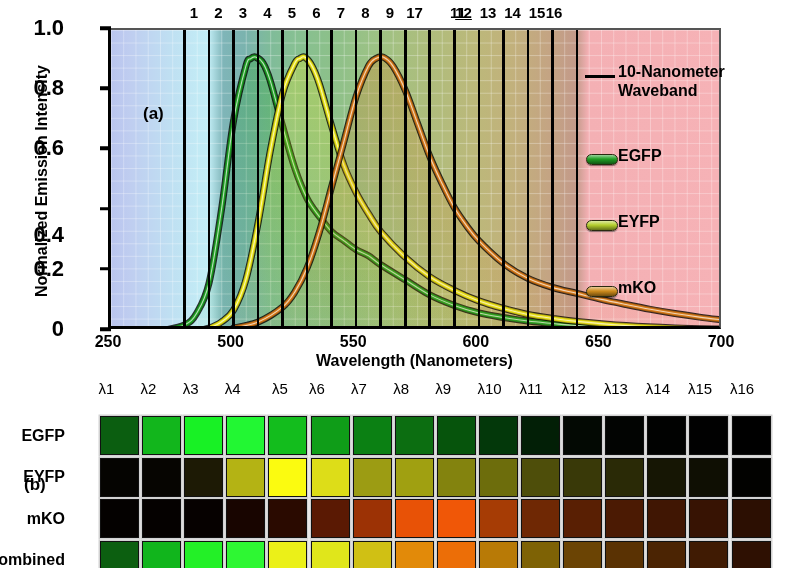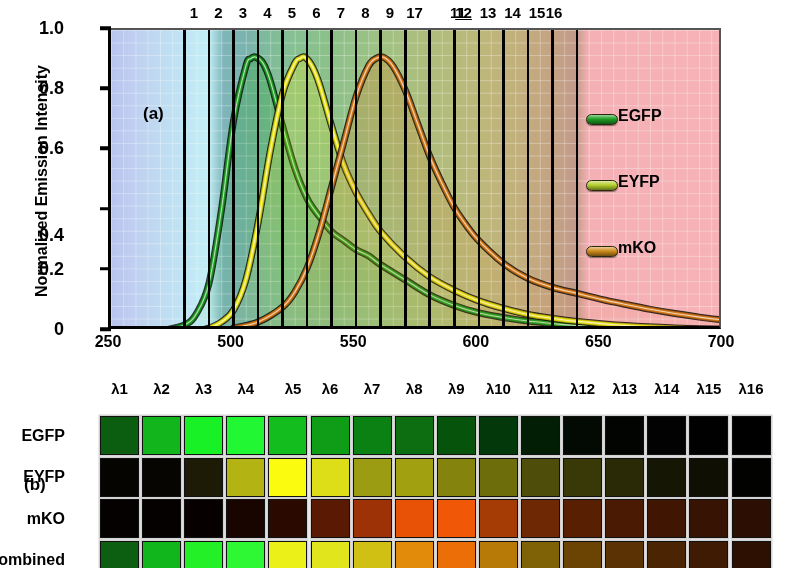--- a/index.html
+++ b/index.html
@@ -45,21 +45,21 @@
       linear-gradient(to right, rgba(255,255,255,.30) 0 1px, transparent 1px 100%),
       linear-gradient(to bottom, rgba(255,255,255,.30) 0 1px, transparent 1px 100%);
     background-size: 12.26px 12.55px;
   }
   .wb-line { position: absolute; top: 0; bottom: 0; width: 2.6px; background: #000; }
   .wb-num {
     position: absolute; top: 4px; font-size: 15px; font-weight: bold;
     color: #000; text-align: center; width: 30px; margin-left: -15px;
   }
 
-  .ytick-lbl { position: absolute; right: 723px; font-size: 18px; font-weight: bold; color: #000;
+  .ytick-lbl { position: absolute; right: 723px; font-size: 22px; font-weight: bold; color: #000;
                text-align: right; width: 40px; transform: translateY(-50%); }
   .ytick-mark { position: absolute; left: 100px; width: 11px; height: 3.5px; background: #000;
                 transform: translateY(-50%); }
   .xtick-lbl { position: absolute; top: 333px; font-size: 16px; font-weight: bold; color: #000;
                text-align: center; width: 60px; margin-left: -30px; }
   #xlabel { position: absolute; top: 352px; left: 108px; width: 613px; text-align: center;
             font-size: 16px; font-weight: bold; color: #000; }
 
   #label-a { position: absolute; left: 143px; top: 104px; font-size: 17px; font-weight: bold; color:#000; }
 
@@ -69,22 +69,22 @@
   .leg-txt { position: absolute; left: 54px; top: -4px; font-size: 16px; font-weight: bold;
              color: #000; white-space: pre-line; line-height: 19px; }
   .leg-tick { position: absolute; left: 21px; top: 9px; width: 30px; height: 3px; background: #000; }
   .leg-pill { position: absolute; left: 22px; top: 4px; width: 32px; height: 11px;
               border-radius: 6px; border: 1.5px solid #2a2a10;
               box-shadow: 0 1px 1px rgba(0,0,0,.45); }
 
   
   #panel-b { position: absolute; left: 0; top: 372px; width: 787px; height: 196px; }
   #label-b { position: absolute; left: 24px; top: 103px; font-size: 17px; font-weight: bold; color:#000; }
-  .lam-hdr { position: absolute; top: 8px; font-size: 15px; font-weight: bold; color: #000;
-             text-align: center; width: 42px; }
+  .lam-hdr { position: absolute; top: 8px; font-size: 15px; font-weight: normal; color: #000;
+             text-align: left; width: 42px; }
   .row-lbl { position: absolute; right: 722px; font-size: 16px; font-weight: bold; color: #000;
              text-align: right; width: 200px; transform: translateY(-50%); white-space: nowrap; }
   .swatch { position: absolute; width: 39px; height: 39px;
             border: 1.5px solid #111; box-shadow: 0 0 0 1.5px #d2d2d2; }
 </style>
 </head>
 <body>
 
 <div id="root">
 
@@ -187,23 +187,29 @@
         <div class="wb-num" style="left: 389.98px;">9</div>
         <div class="wb-num" style="left: 414.5px;">17</div>
         <div class="wb-num" style="left: 458px;">11</div>
         <div class="wb-num" style="left: 463.54px; text-decoration: underline;">12</div>
         <div class="wb-num" style="left: 488.06px;">13</div>
         <div class="wb-num" style="left: 512.58px;">14</div>
         <div class="wb-num" style="left: 537.1px;">15</div>
         <div class="wb-num" style="left: 554px;">16</div>
       </div>
 
+    <div id="xlabel">Wavelength (Nanometers)</div>
     <div id="label-a">(a)</div>
 
     <div id="legend">
+      <div class="leg-row" style="height:40px">
+        <div class="leg-tick"></div>
+        <div class="leg-txt">10-Nanometer
+Waveband</div>
+      </div>
       <div id="legend-entries">
           <div class="leg-row" style="margin-top: 44px;">
             <div class="leg-pill" style="background: linear-gradient(rgb(154, 211, 156) 0%, rgb(31, 158, 36) 45%, rgb(17, 86, 19) 100%);"></div>
             <div class="leg-txt">EGFP</div>
           </div>
           <div class="leg-row" style="margin-top: 44px;">
             <div class="leg-pill" style="background: linear-gradient(rgb(221, 233, 160) 0%, rgb(181, 207, 46) 45%, rgb(99, 113, 25) 100%);"></div>
             <div class="leg-txt">EYFP</div>
           </div>
           <div class="leg-row" style="margin-top: 44px;">

